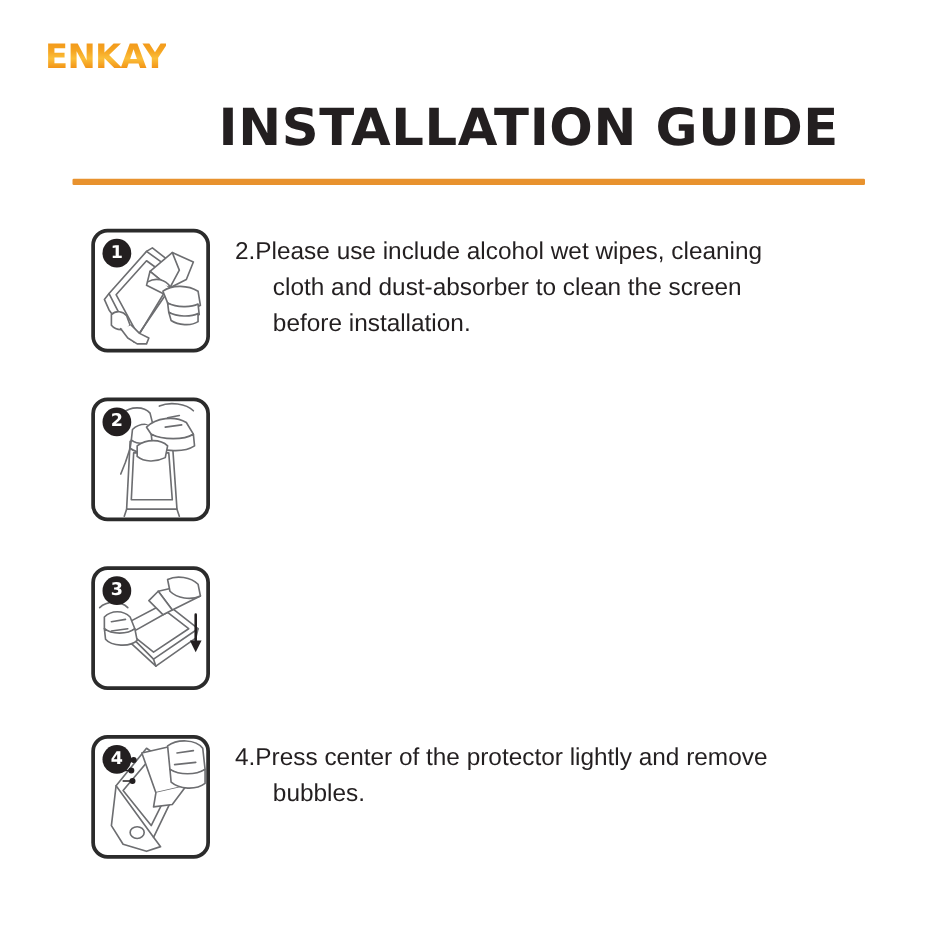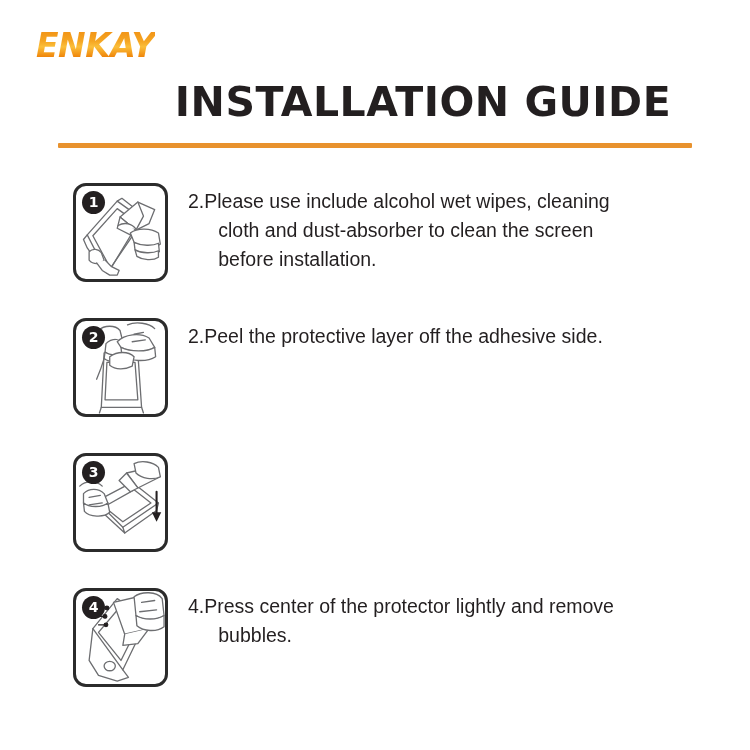--- a/index.html
+++ b/index.html
@@ -20,23 +20,22 @@
   
   .brand {
     position: absolute;
     left: 36px;
     top: 26px;
     width: 200px;
     height: 40px;
   }
   .brand-text {
     font-family: "DejaVu Sans", sans-serif;
-    font-size: 33px;
+    font-size: 27px;
     font-weight: bold;
-    font-style: italic;
     letter-spacing: -0.5px;
     line-height: 40px;
     color: #ef8200;
     background: linear-gradient(180deg, #f08a10 0%, #f5a623 38%, #fbbf3a 52%, #ee7f05 80%, #e07700 100%);
     -webkit-background-clip: text;
     background-clip: text;
     -webkit-text-fill-color: transparent;
     display: inline-block;
     white-space: nowrap;
   }
@@ -197,21 +196,20 @@
           <path d="M48 28 C58 33, 76 33, 84 28 L85 38 C76 44, 58 43, 49 37 Z"></path>
           <path d="M55 4 C64 0, 78 2, 84 8"></path>
           <path d="M62 14 L72 12 M60 22 L74 20"></path>
         </g>
         <g fill="#ffffff" stroke="#6d6e71" stroke-width="1.4" stroke-linejoin="round" stroke-linecap="round">
           <path d="M36 38 C44 32, 56 32, 62 38 L60 48 C52 52, 42 52, 36 47 Z"></path>
         </g>
       </svg>
       <div class="step-badge">2</div>
     </div>
-    <div class="step-text">2.Peel the protective layer off the adhesive side.</div>
   </div>
 
   <div class="step-row alt">
     <div class="step-figure">
       <svg viewBox="0 0 95 99" xmlns="http://www.w3.org/2000/svg">
         <g fill="none" stroke="#6d6e71" stroke-width="1.4" stroke-linejoin="round" stroke-linecap="round">
           <path d="M22 48 L60 28 L88 50 L50 76 Z"></path>
           <path d="M30 54 L62 36 L80 50 L50 70 Z"></path>
           <path d="M22 48 L26 58 L52 82 L50 76"></path>
           <path d="M88 50 L86 58 L52 82"></path>

